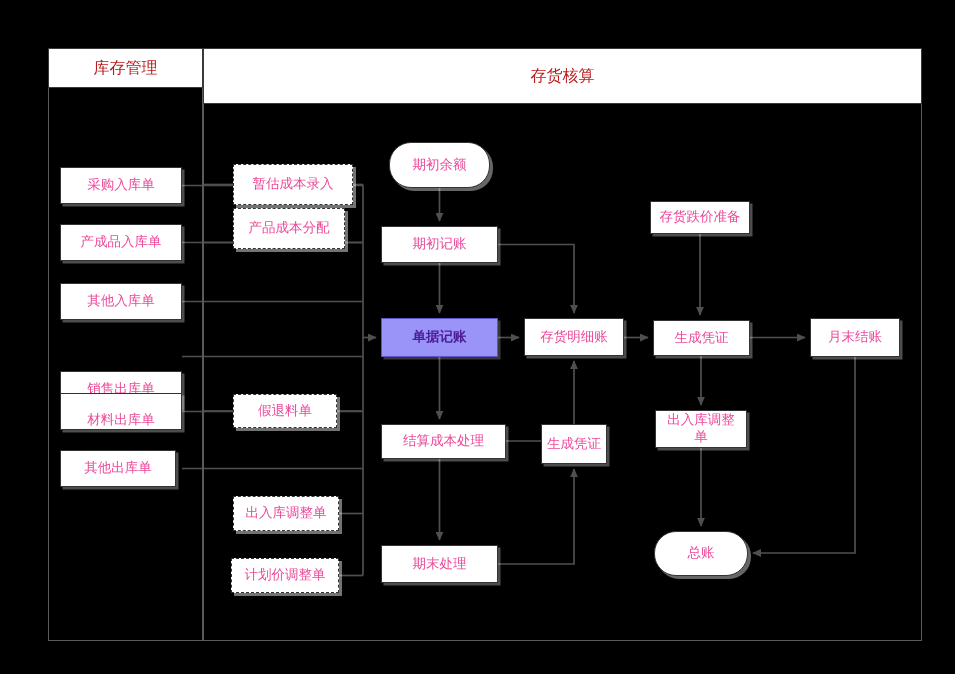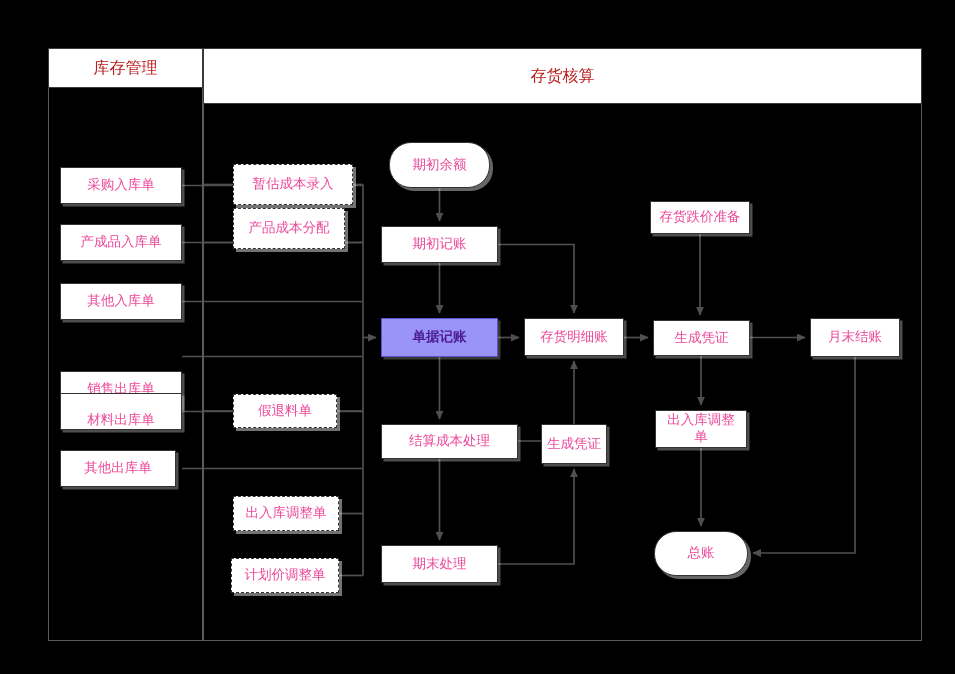--- a/index.html
+++ b/index.html
@@ -120,21 +120,21 @@
       </div>
       <div class="node solid term" style="left: 389px; top: 142px; width: 101px; height: 46px;">
         <span>期初余额</span>
       </div>
       <div class="node solid" style="left: 381px; top: 226px; width: 117px; height: 37px;">
         <span>期初记账</span>
       </div>
       <div class="node hl" style="left: 381px; top: 318px; width: 117px; height: 39px;">
         <span>单据记账</span>
       </div>
-      <div class="node solid" style="left: 381px; top: 424px; width: 137px; height: 35px;">
+      <div class="node solid" style="left: 381px; top: 424px; width: 125px; height: 35px;">
         <span>结算成本处理</span>
       </div>
       <div class="node solid" style="left: 381px; top: 545px; width: 117px; height: 38px;">
         <span>期末处理</span>
       </div>
       <div class="node solid" style="left: 524px; top: 318px; width: 100px; height: 38px;">
         <span>存货明细账</span>
       </div>
       <div class="node solid" style="left: 541px; top: 424px; width: 66px; height: 40px;">
         <span>生成凭证</span>

